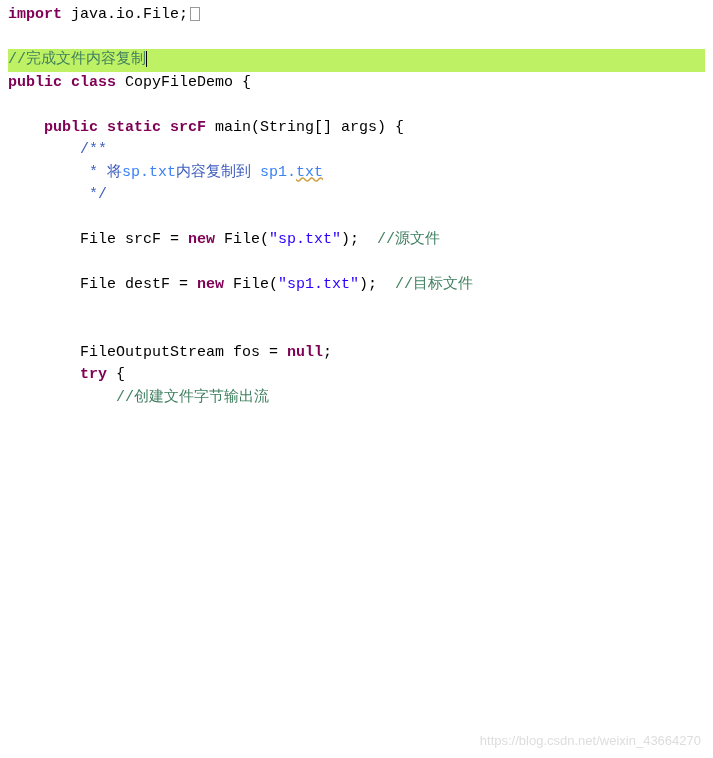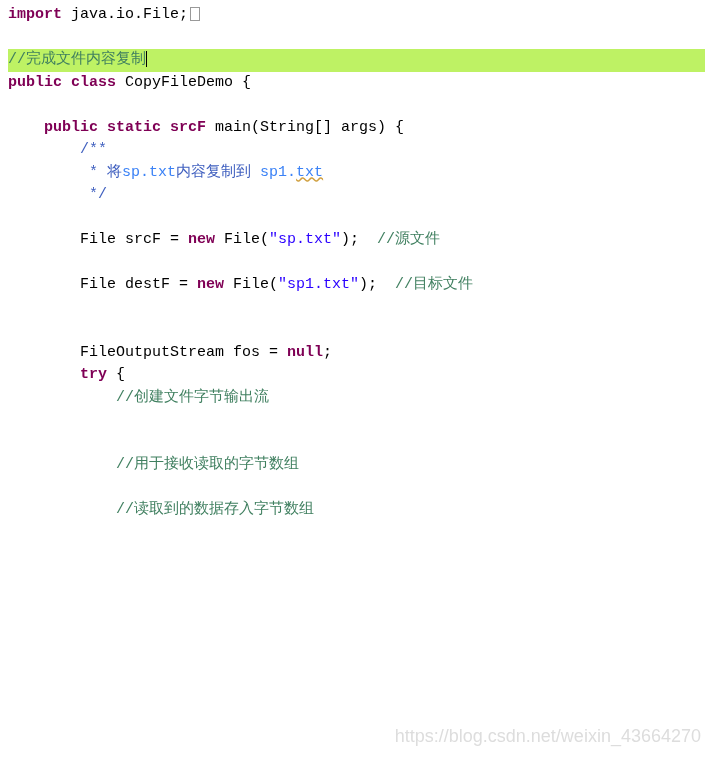--- a/index.html
+++ b/index.html
@@ -50,21 +50,21 @@
     }
     .wavy {
       text-decoration: underline wavy #d0a040;
       text-decoration-skip-ink: none;
     }
     .watermark {
       position: absolute;
       bottom: 8px;
       right: 12px;
       color: #dddddd;
-      font-size: 18px;
+      font-size: 13px;
       font-weight: normal;
       font-family: Arial, sans-serif;
     }
     .box-marker {
       display: inline-block;
       width: 10px;
       height: 14px;
       border: 1px solid #999;
       vertical-align: middle;
       margin-left: 2px;
@@ -118,26 +118,24 @@
 
 <div class="line">            <span class="comment">//创建文件字节输出流</span></div>
 
 
 <div class="line"> </div>
 
 
 
 <div class="line"> </div>
 
-<div class="line">            <span class="comment">//用于接收读取的字节数组</span></div>
 
 
 <div class="line"> </div>
 
-<div class="line">            <span class="comment">//读取到的数据存入字节数组</span></div>
 
 
 <div class="line"> </div>
 
 
 </div>
 
 <div class="watermark">https://blog.csdn.net/weixin_43664270</div>
 
 </body></html>

